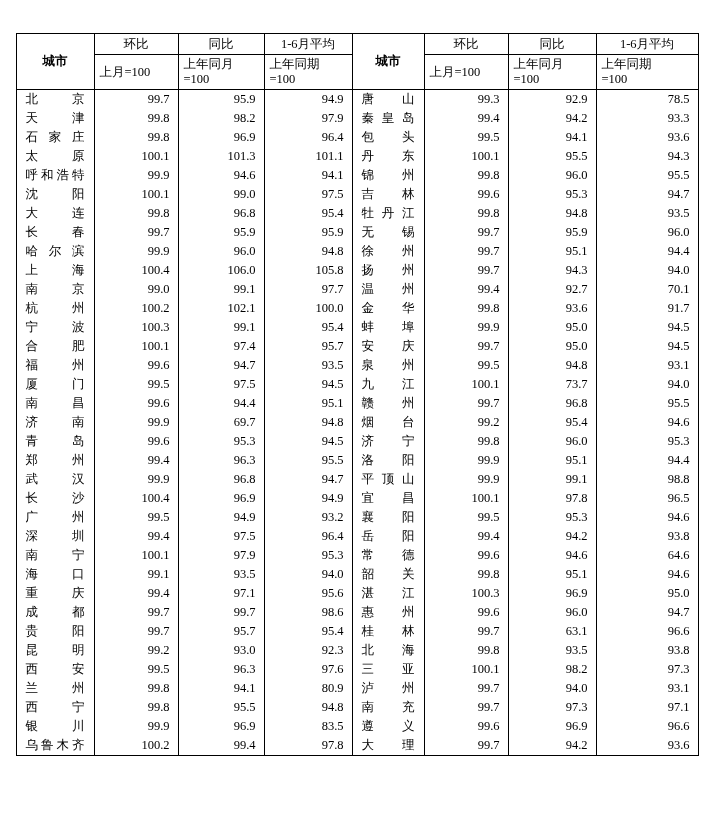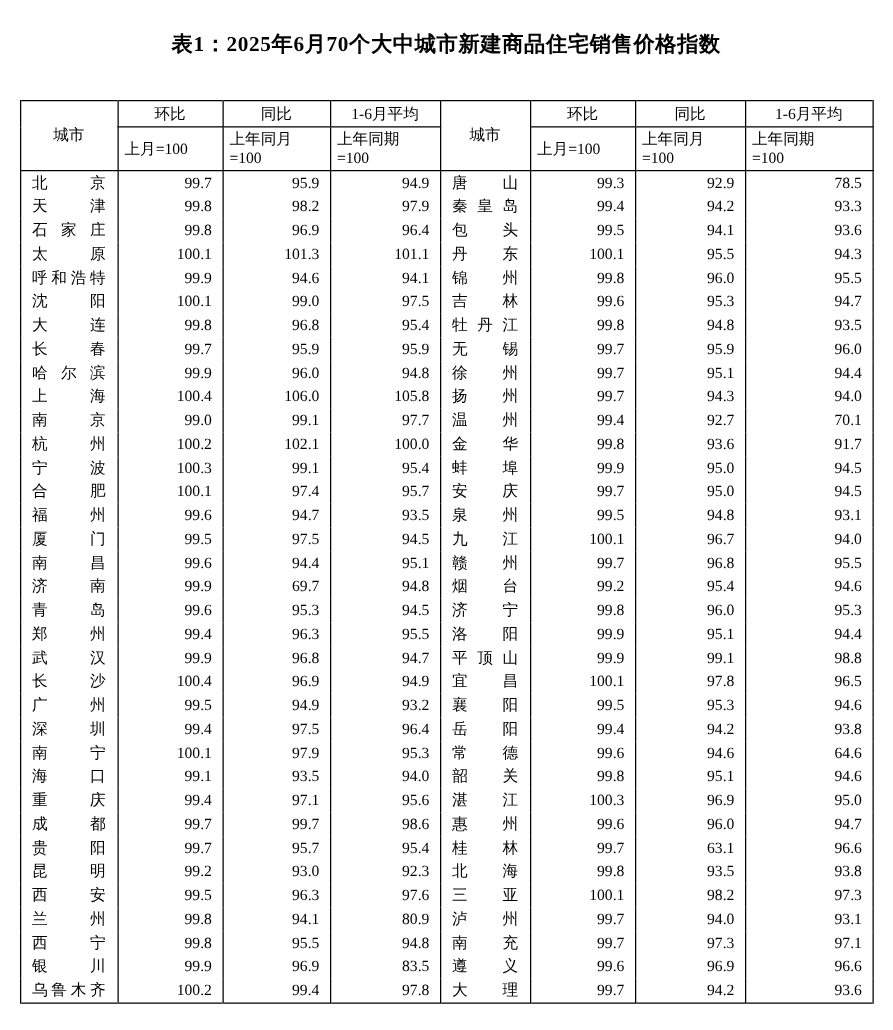--- a/index.html
+++ b/index.html
@@ -51,20 +51,21 @@
     height: 32px;
     text-align: left;
     vertical-align: middle;
     padding: 1px 3px 1px 5px;
     line-height: 15px;
     white-space: pre-line;
   }
   th.city-h {
     text-align: center;
     vertical-align: middle;
+    font-weight: bold;
   }
   .price-table td {
     height: 19px;
     line-height: 19px;
   }
   td.num {
     text-align: right;
     padding-right: 8px;
     font-variant-numeric: tabular-nums;
   }
@@ -74,21 +75,20 @@
   td.city .cityname {
     display: block;
     text-align: justify;
     text-align-last: justify;
   }
 </style>
 </head>
 <body>
 
 <div class="page">
-  <h1 class="title">表1：2025年6月70个大中城市新建商品住宅销售价格指数</h1>
 
   <table class="price-table">
     <colgroup>
       <col style="width:78px">
       <col style="width:84px">
       <col style="width:86px">
       <col style="width:88px">
       <col style="width:72px">
       <col style="width:84px">
       <col style="width:88px">
@@ -333,21 +333,21 @@
           <td class="city">
             <span class="cityname">厦门</span>
           </td>
           <td class="num">99.5</td>
           <td class="num">97.5</td>
           <td class="num">94.5</td>
           <td class="city">
             <span class="cityname">九江</span>
           </td>
           <td class="num">100.1</td>
-          <td class="num">96.7</td>
+          <td class="num">73.7</td>
           <td class="num">94.0</td>
         </tr>
         <tr>
           <td class="city">
             <span class="cityname">南昌</span>
           </td>
           <td class="num">99.6</td>
           <td class="num">94.4</td>
           <td class="num">95.1</td>
           <td class="city">

